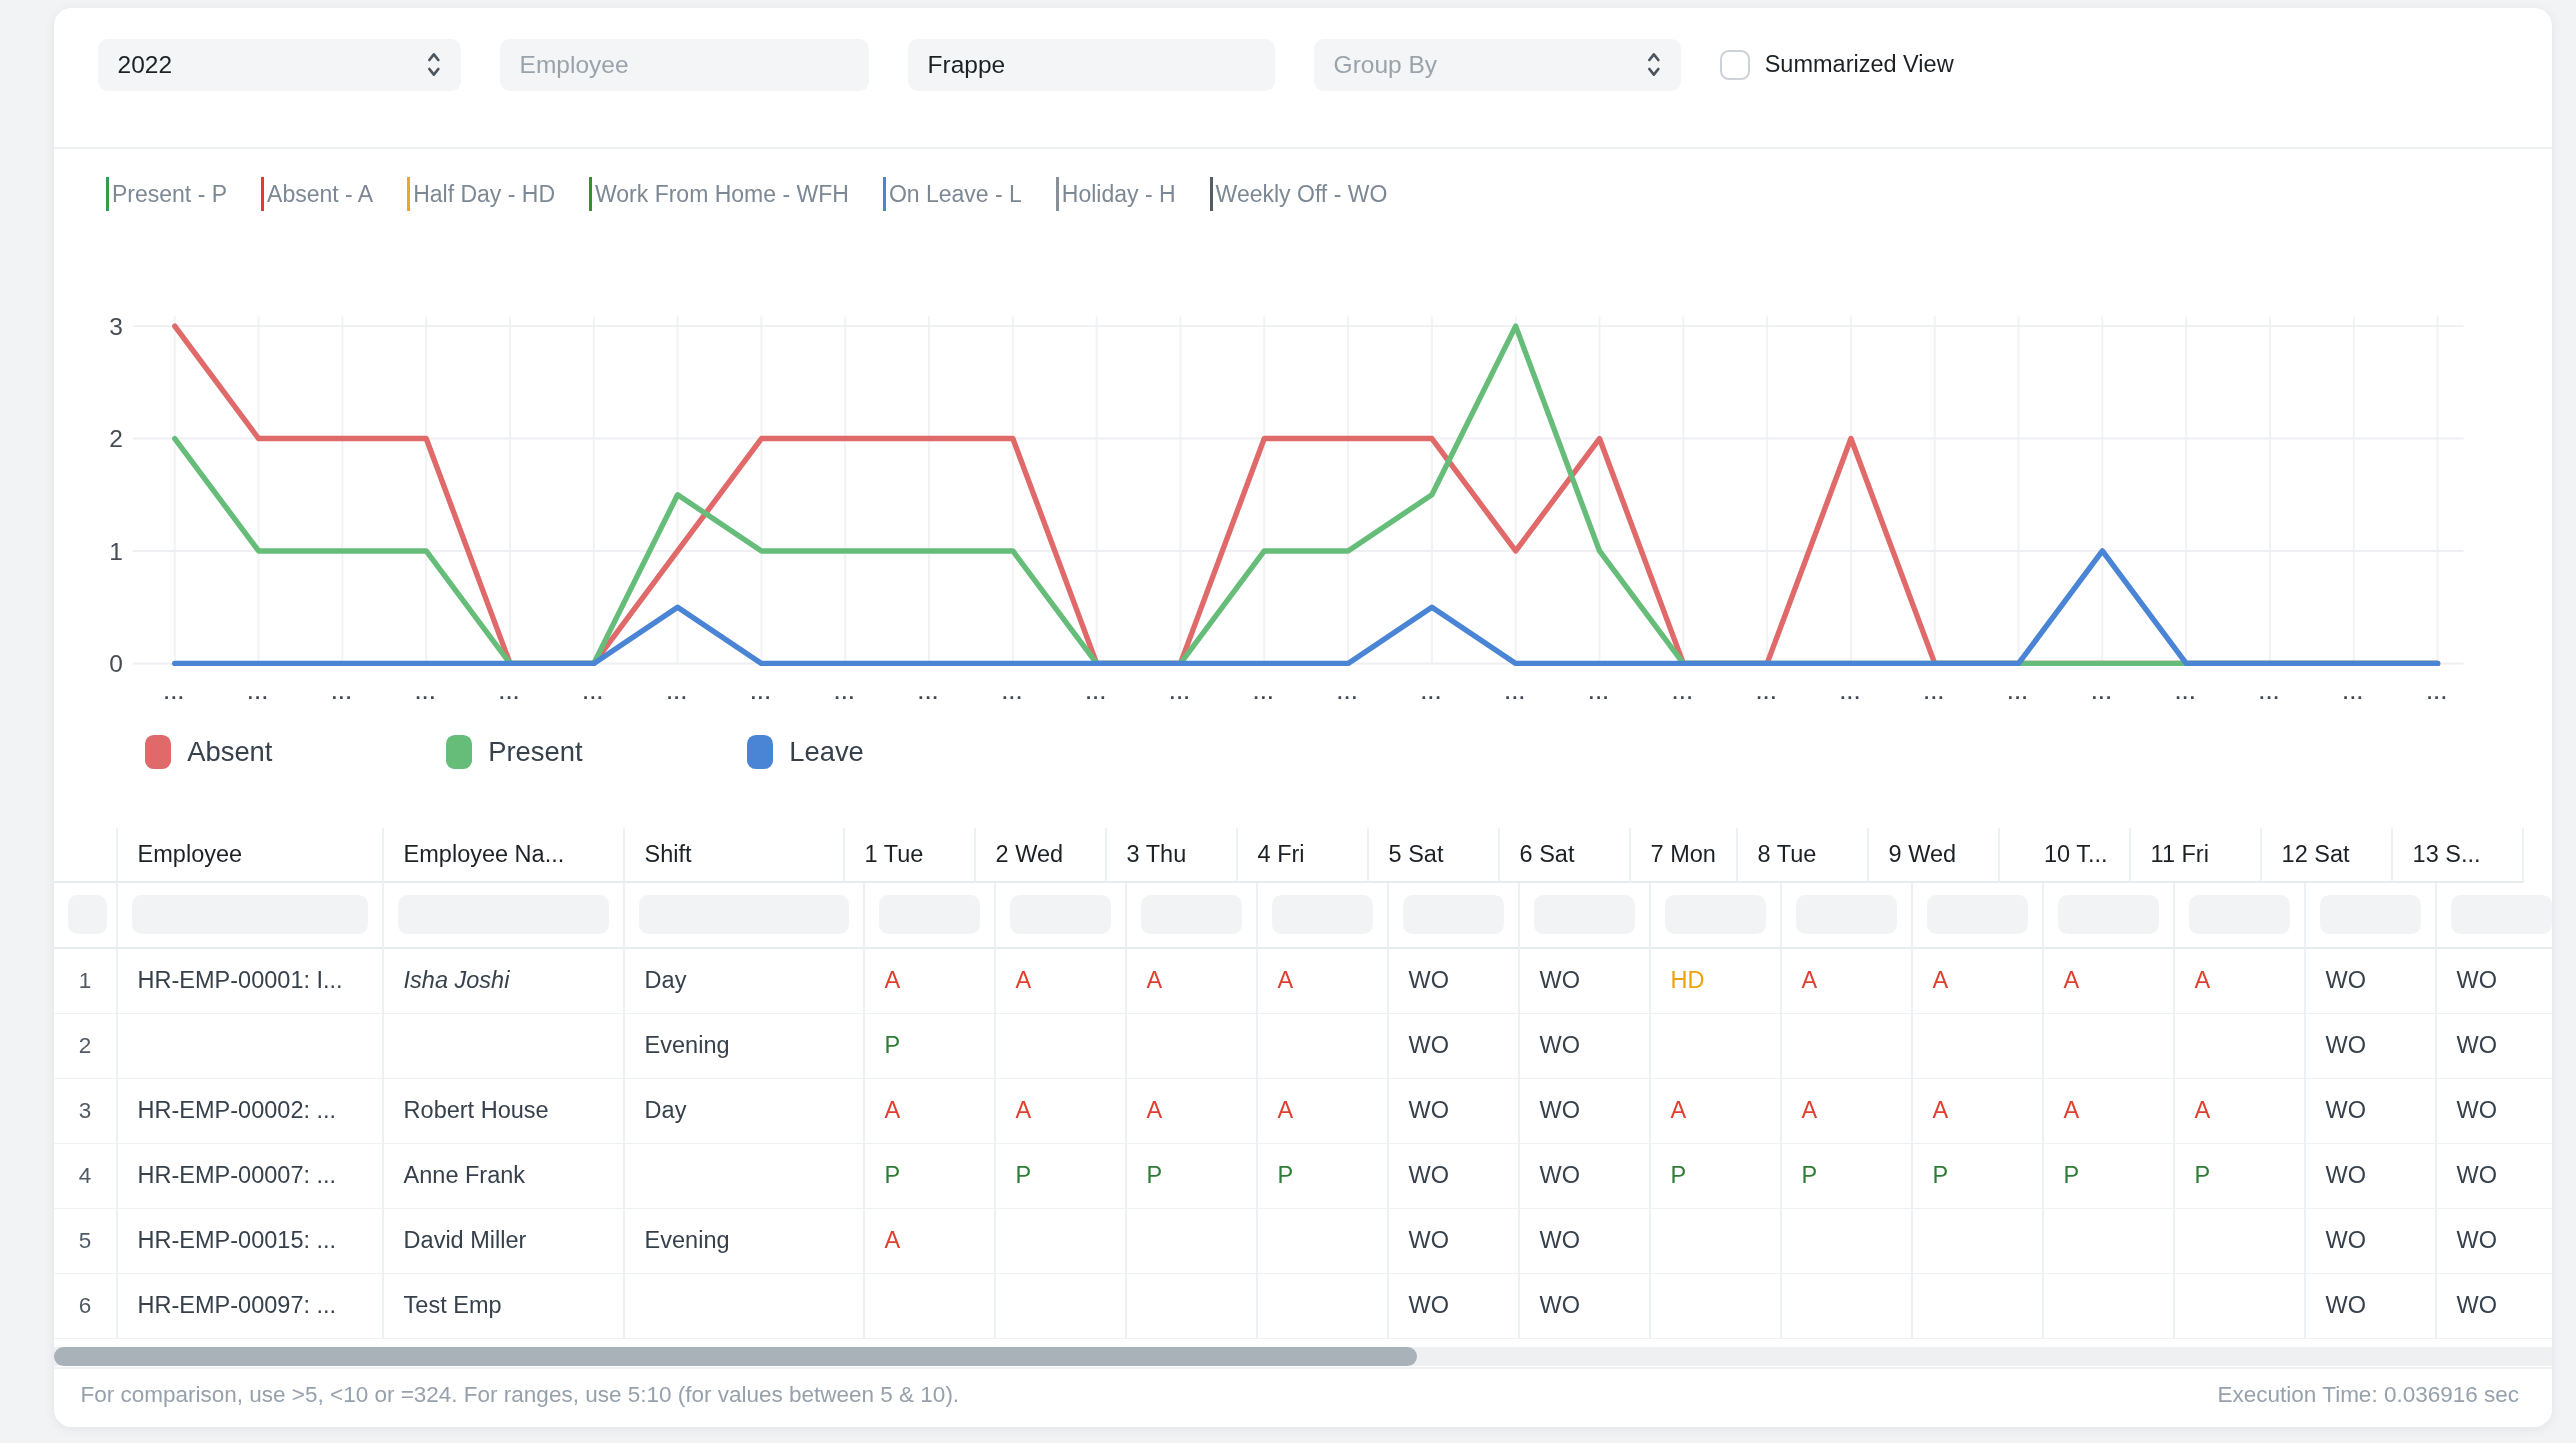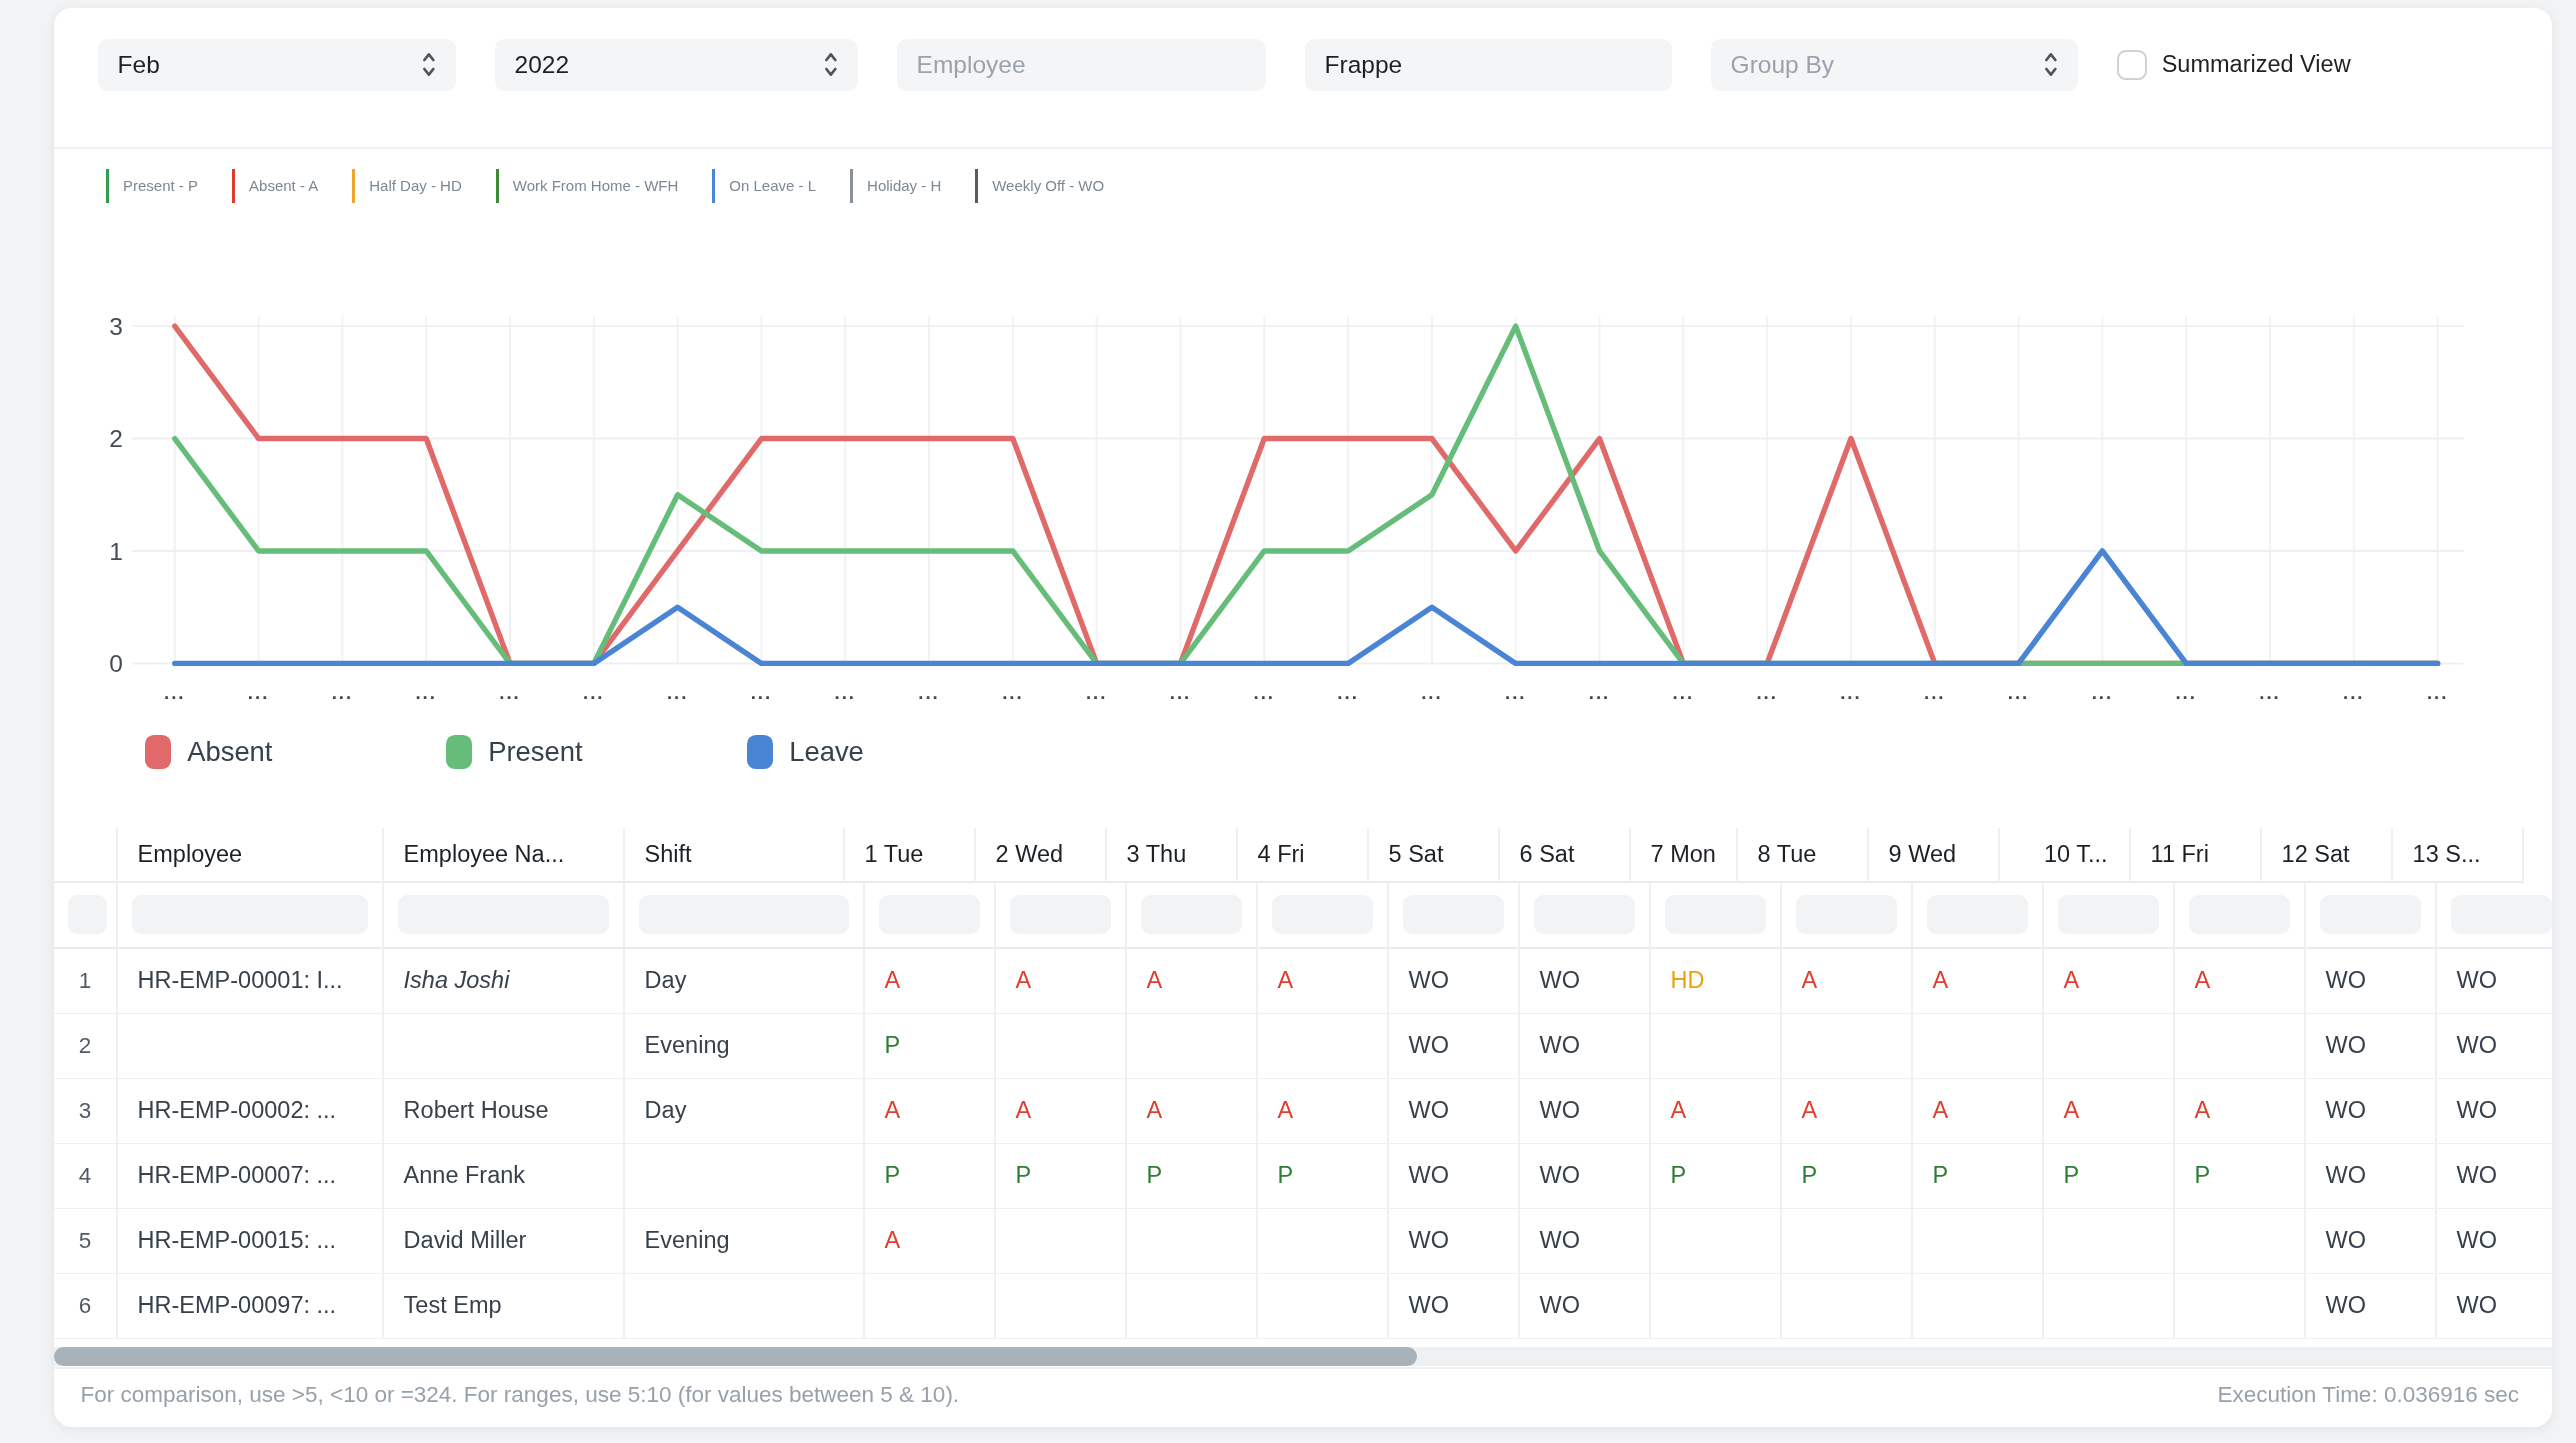--- a/index.html
+++ b/index.html
@@ -26,21 +26,21 @@
   .chev{width:15.7px;height:31px;flex:none;}
   .chev path{fill:none;stroke:#4a5560;stroke-width:2.4;stroke-linecap:round;stroke-linejoin:round;}
   input.fctrl{border:none;outline:none;}
   input.fctrl::placeholder{color:#9aa3ab;}
   .checkbox-wrap{display:flex;align-items:center;gap:14.7px;}
   .checkbox{width:30px;height:30px;border:2.5px solid #ccd2d8;border-radius:8.8px;background:#fff;box-sizing:border-box;}
   .checkbox-label{font-size:23.5px;color:#1c2126;}
   .hr{position:absolute;left:0;top:139px;width:100%;border-top:2px solid #eef1f3;}
   
   .status-legend{position:absolute;left:52px;top:161px;display:flex;gap:34px;}
-  .sl-item{border-left:3.9px solid #999;padding-left:14px;font-size:15px;color:#7c8894;line-height:34px;height:34px;white-space:nowrap;}
+  .sl-item{border-left:3.9px solid #999;padding-left:3px;font-size:23px;color:#7c8894;line-height:34px;height:34px;white-space:nowrap;margin-top:8px;}
   
   .chart-svg{position:absolute;left:0;top:279px;}
   .chart-legend{position:absolute;left:0;top:727px;height:39px;width:100%;}
   .cl-item{position:absolute;top:0;display:flex;align-items:center;gap:16.7px;}
   .cl-chip{width:25.5px;height:34px;border-radius:8.8px;flex:none;}
   .cl-label{font-size:27.4px;font-weight:normal;color:#36414c;}
   
   .table-wrap{position:absolute;left:0;top:820px;width:2498px;height:519px;overflow:hidden;}
   .trow{display:flex;width:2521px;}
   .tcell{
@@ -64,27 +64,20 @@
     padding:0 33px 5.9px 26.5px;font-size:22.5px;color:#97a1ab;
     border-radius:0 0 17.6px 17.6px;background:#fff;
   }
 </style>
 </head>
 <body>
 
 <div class="card">
 
   <div class="filters">
-    <div class="fctrl select w-month">
-      <span>Feb</span>
-      <svg class="chev" viewBox="0 0 14 26">
-          <path d="M3 9 L7 4 L11 9"></path>
-          <path d="M3 17 L7 22 L11 17"></path>
-        </svg>
-    </div>
     <div class="fctrl select w-year">
       <span>2022</span>
       <svg class="chev" viewBox="0 0 14 26">
           <path d="M3 9 L7 4 L11 9"></path>
           <path d="M3 17 L7 22 L11 17"></path>
         </svg>
     </div>
     <input class="fctrl w-emp" type="text" placeholder="Employee" style="">
     <input class="fctrl w-comp" type="text" value="Frappe" style="">
     <div class="fctrl select w-group">

